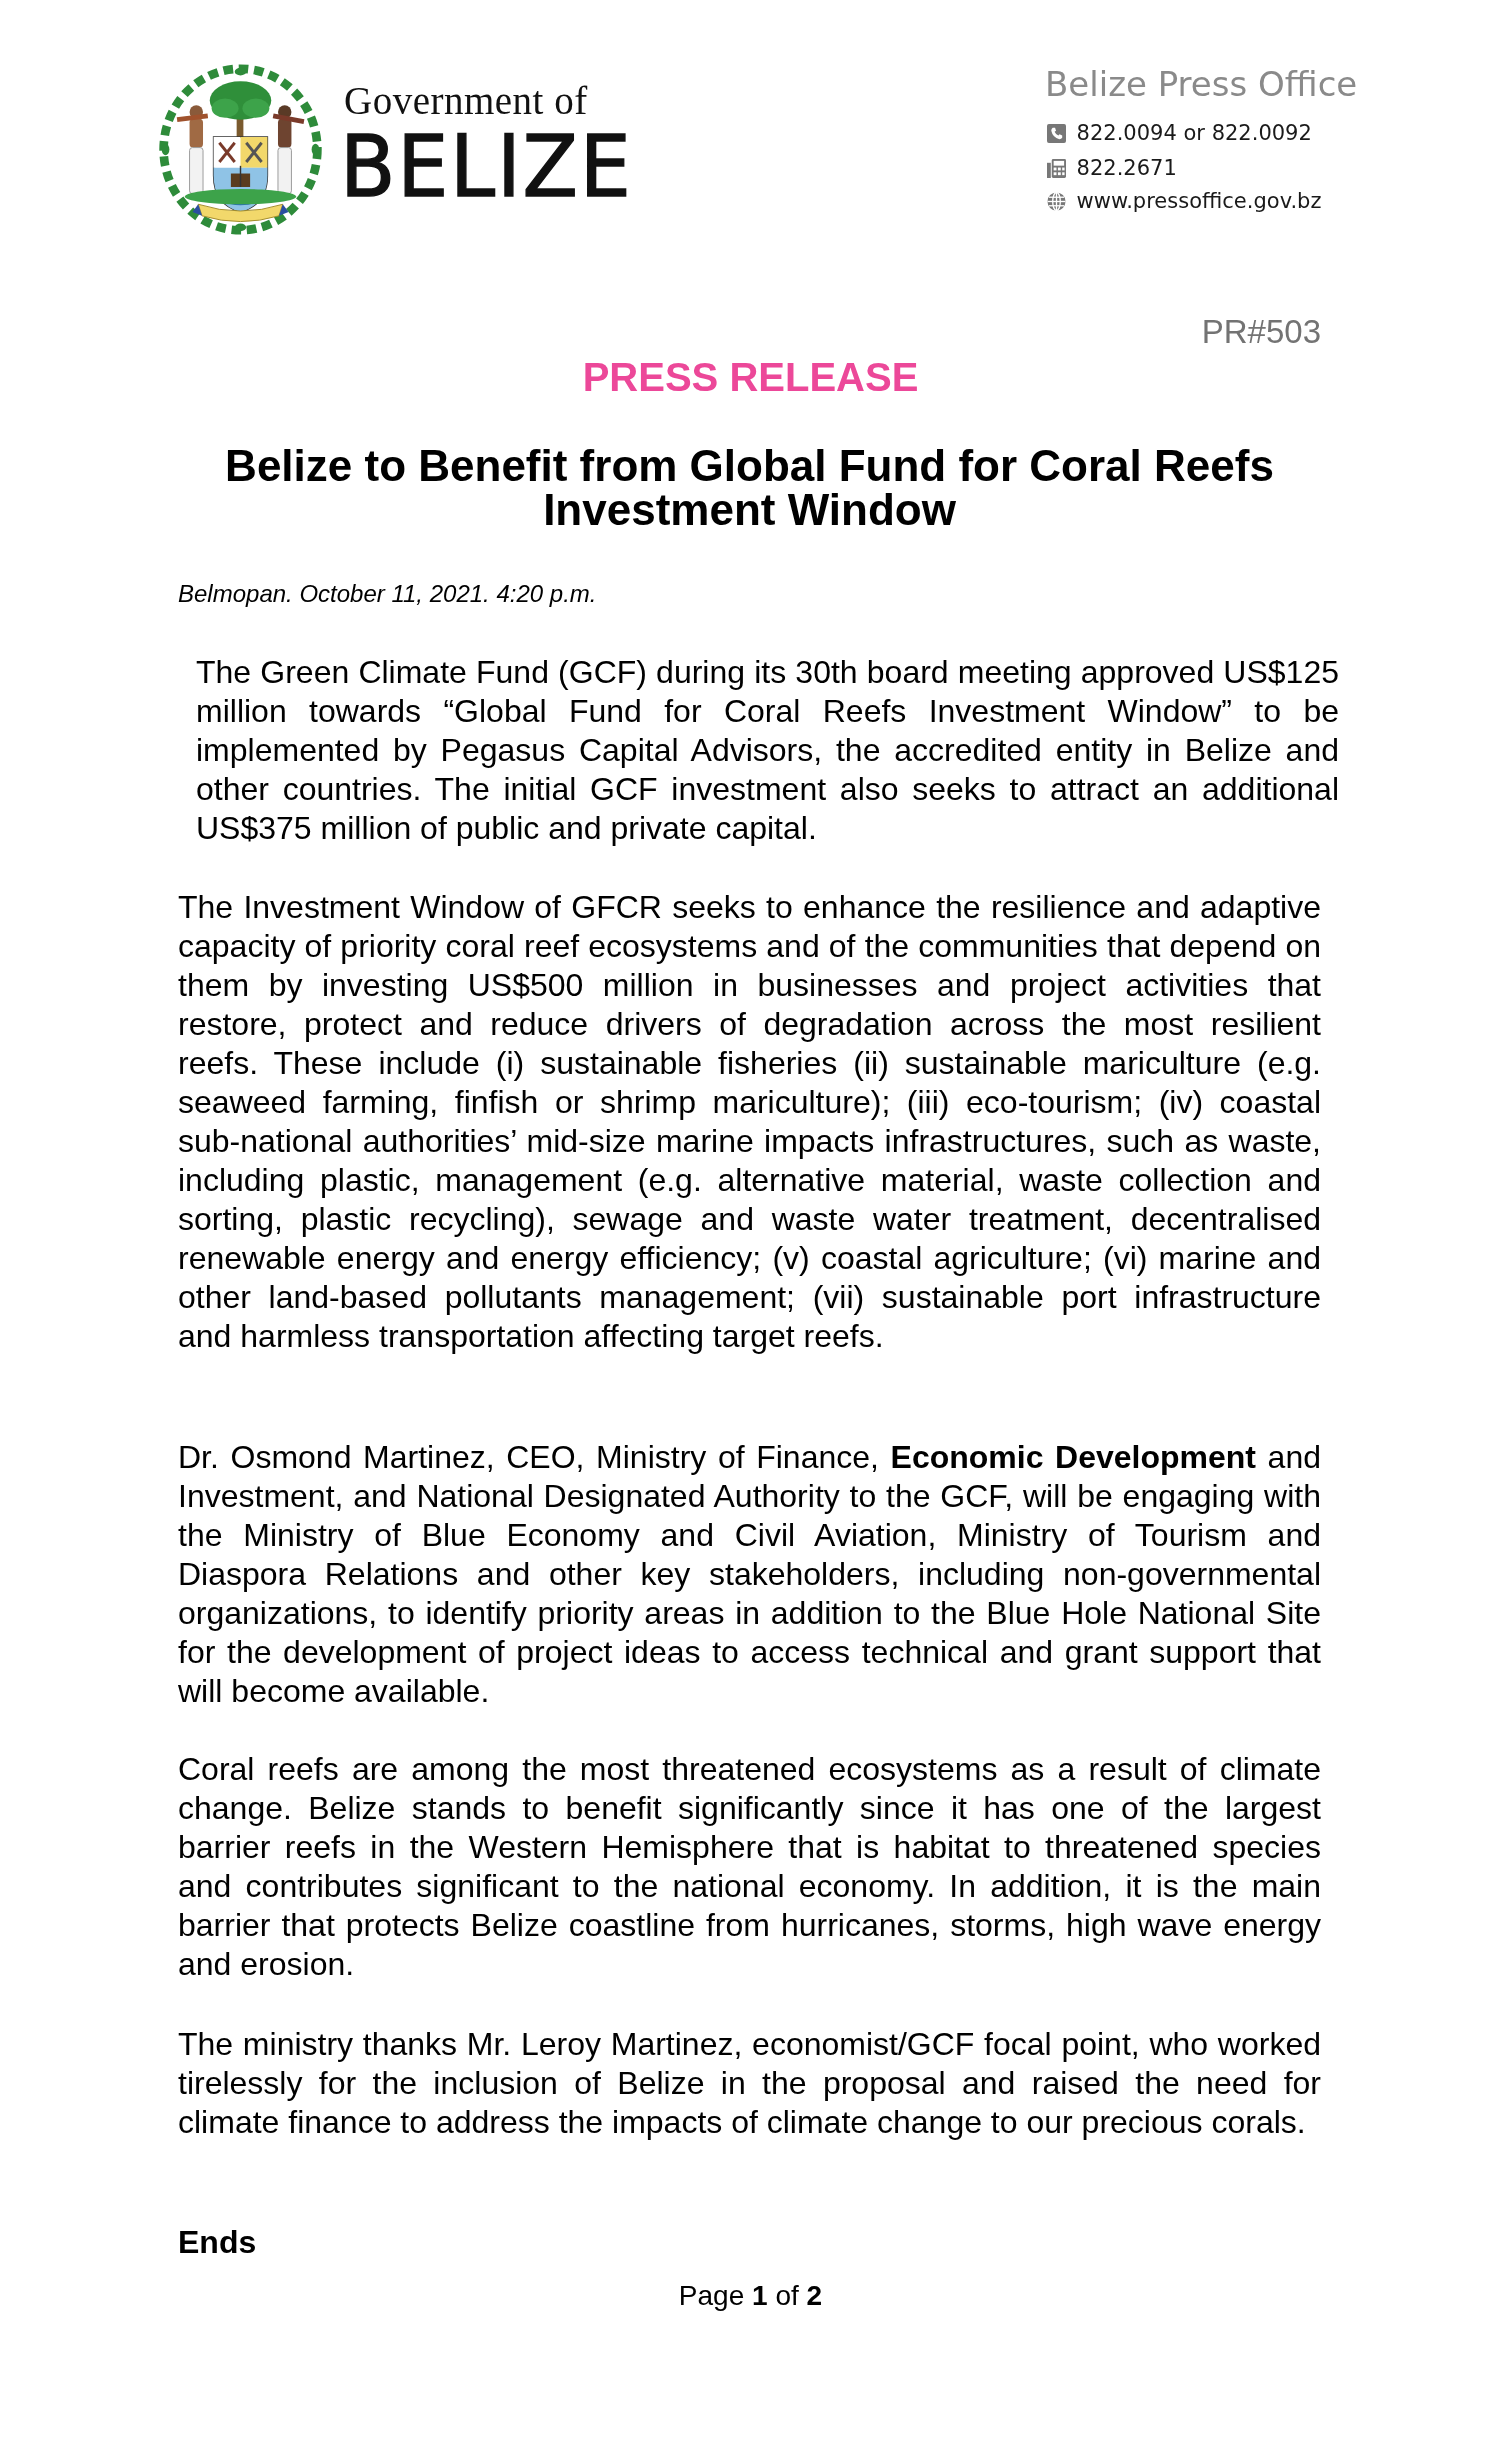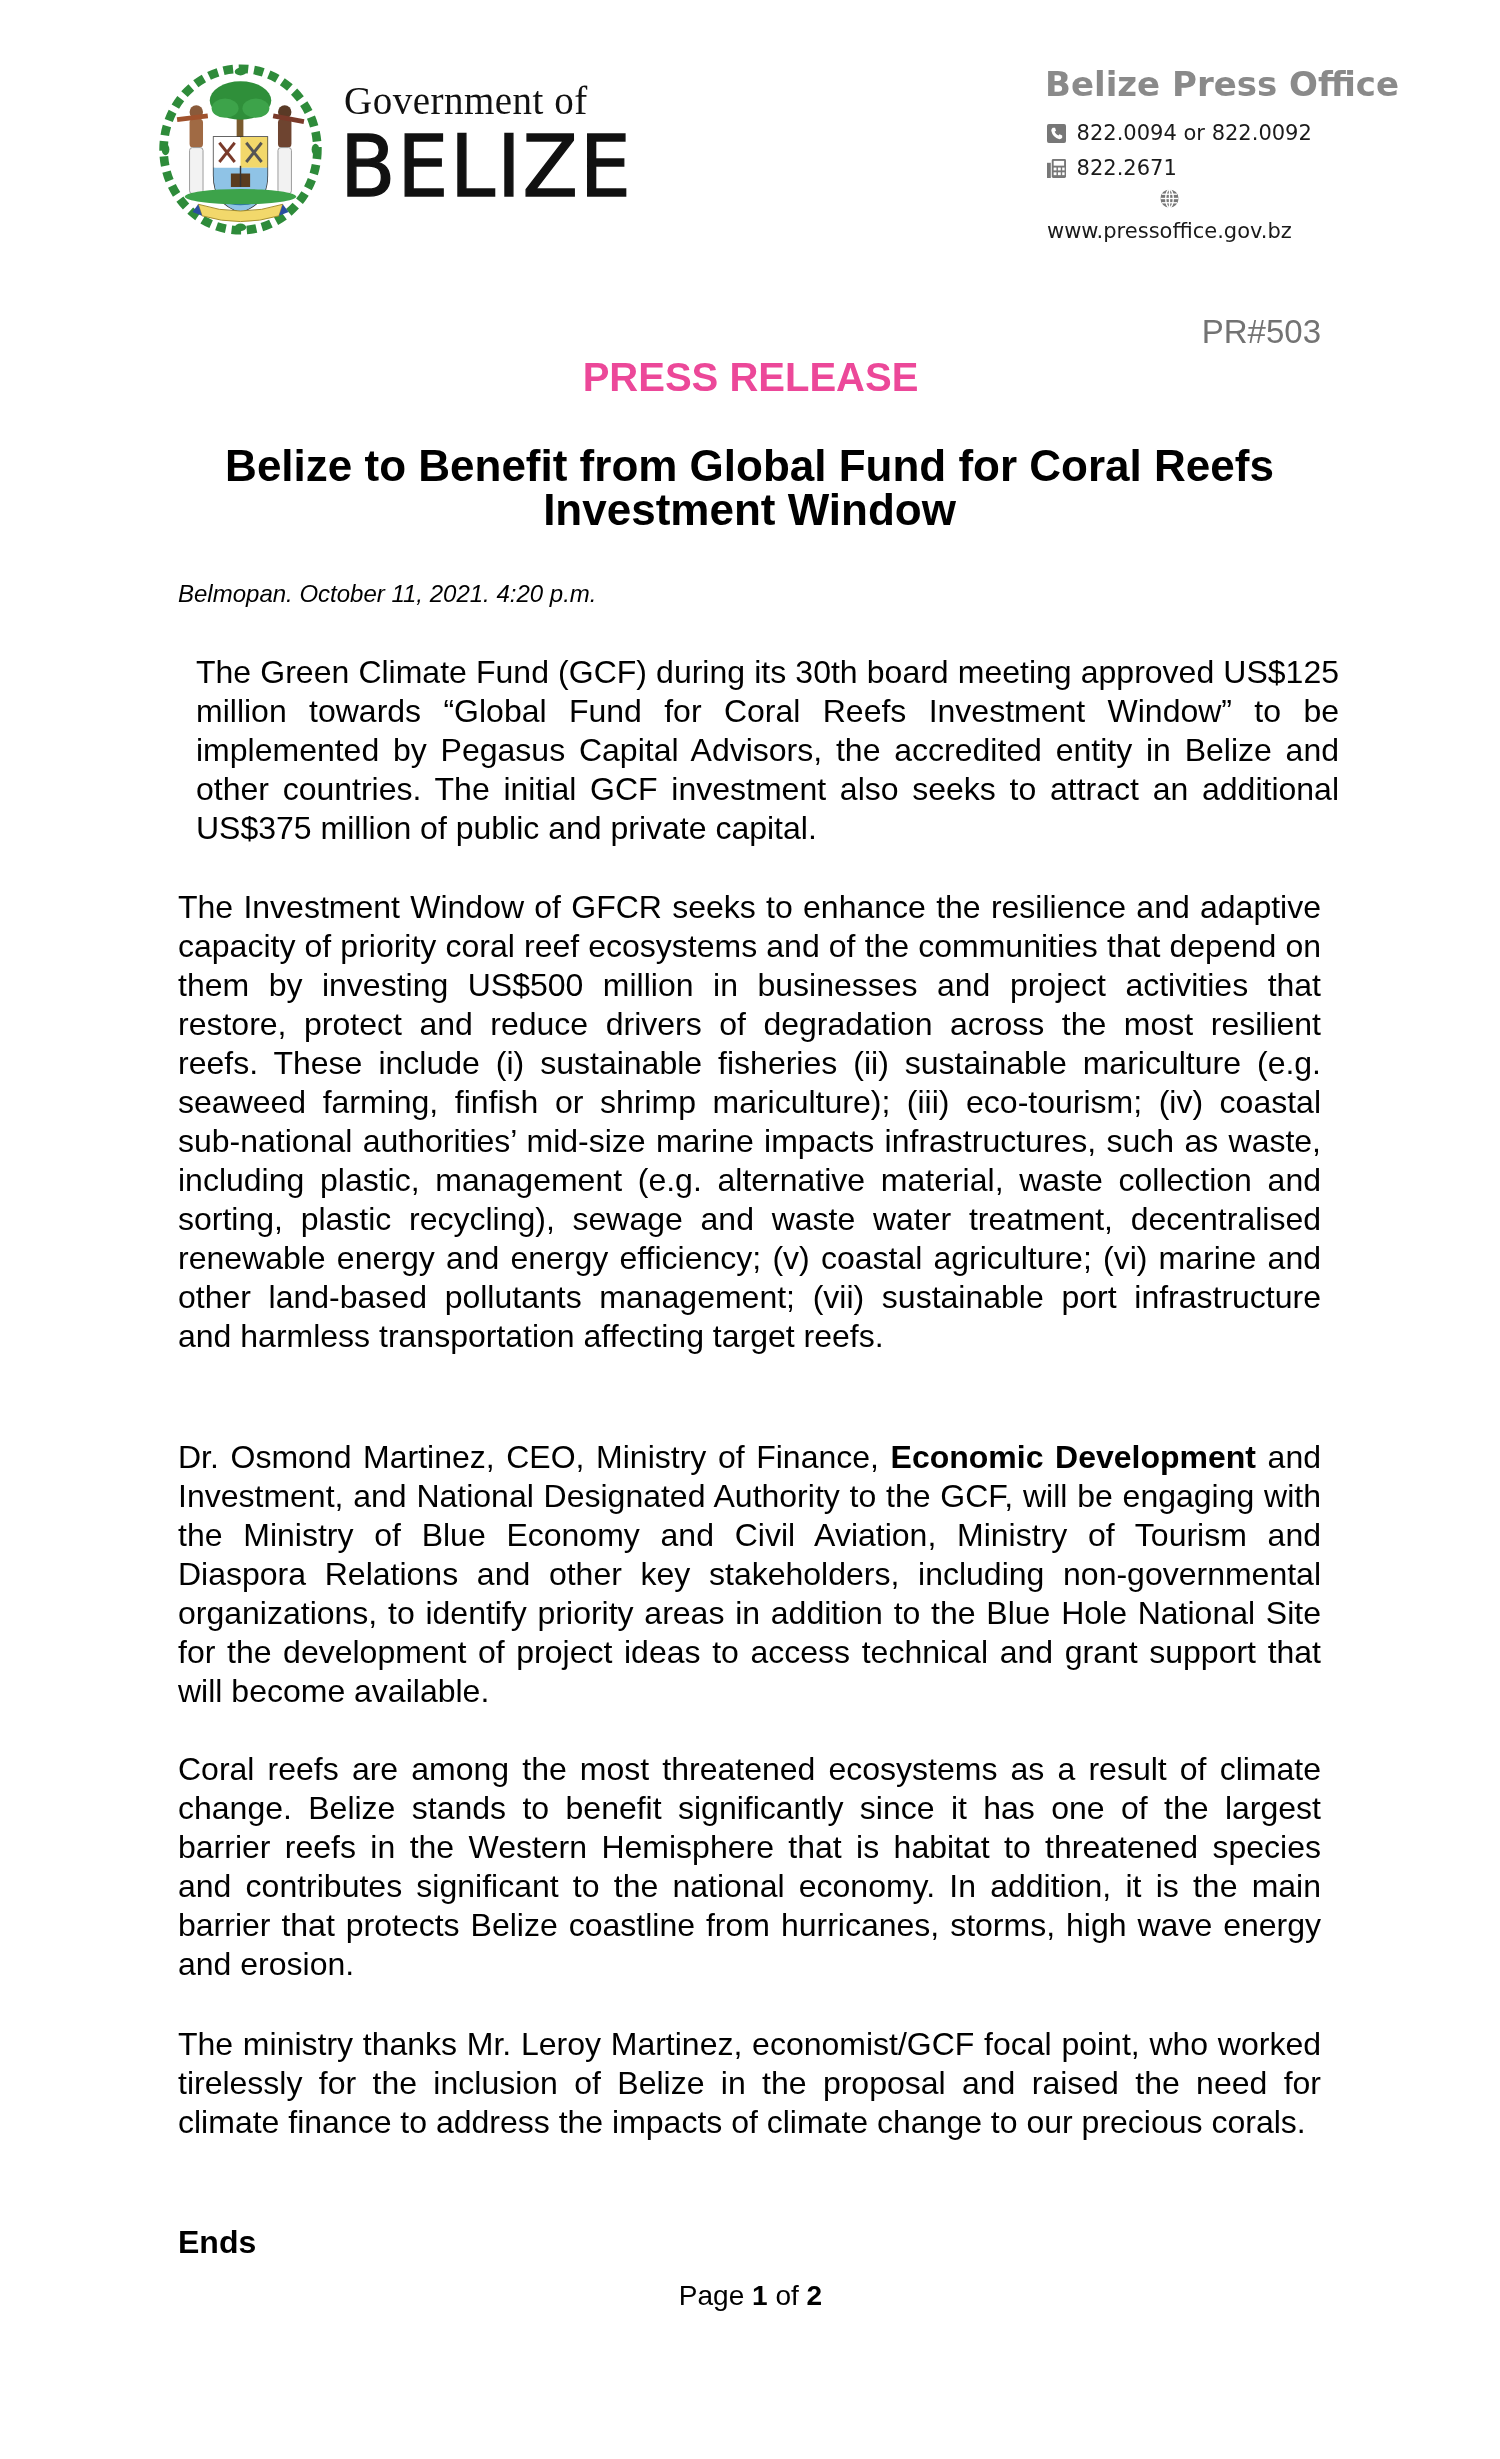--- a/index.html
+++ b/index.html
@@ -10,27 +10,27 @@
   
   #crest { left:154px; top:60px; width:173px; height:179px; }
   #gov-of { left:344px; top:81px; font-family:Liberation Serif, serif; font-weight:300;
             font-size:39px; letter-spacing:0.5px; color:#111; line-height:1; white-space:nowrap; }
   #belize { left:340px; top:123px; font-family:"DejaVu Sans", sans-serif; font-weight:400;
             font-size:86px; letter-spacing:1.9px; color:#111; line-height:1; white-space:nowrap;
             transform:scaleX(0.94); transform-origin:left top; -webkit-text-stroke:1.4px #111; }
 
   
   #po-title { left:1045px; top:67px; font-family:"DejaVu Sans", sans-serif; font-size:34px;
-              color:#8a8a8a; line-height:1; white-space:nowrap; font-weight:700; }
+              color:#8a8a8a; line-height:1; white-space:nowrap; font-weight:400; }
   .po-row { left:1047px; display:flex; align-items:center; gap:10.6px;
             font-family:"DejaVu Sans", sans-serif; font-size:21px; color:#1a1a1a; white-space:nowrap; }
   .po-icon { width:19px; height:19px; display:inline-block; }
   #po-phone { top:121px; }
   #po-fax   { top:156px; }
-  #po-web   { top:189px;flex-direction:column; }
+  #po-web   { top:189px; }
 
   
   #pr-number { right:180px; top:315px; font-size:33px; color:#737373; line-height:1; }
   #press-release { left:0; width:1501px; text-align:center; top:357px; font-size:40px;
                    font-weight:bold; color:#ec4899; line-height:1; }
   #headline { left:178px; width:1143px; top:444px; text-align:center; font-size:44px;
               font-weight:bold; line-height:44px; color:#000; }
 
   #dateline { left:178px; top:574px; font-size:24px; font-style:italic; line-height:39px; }
 

